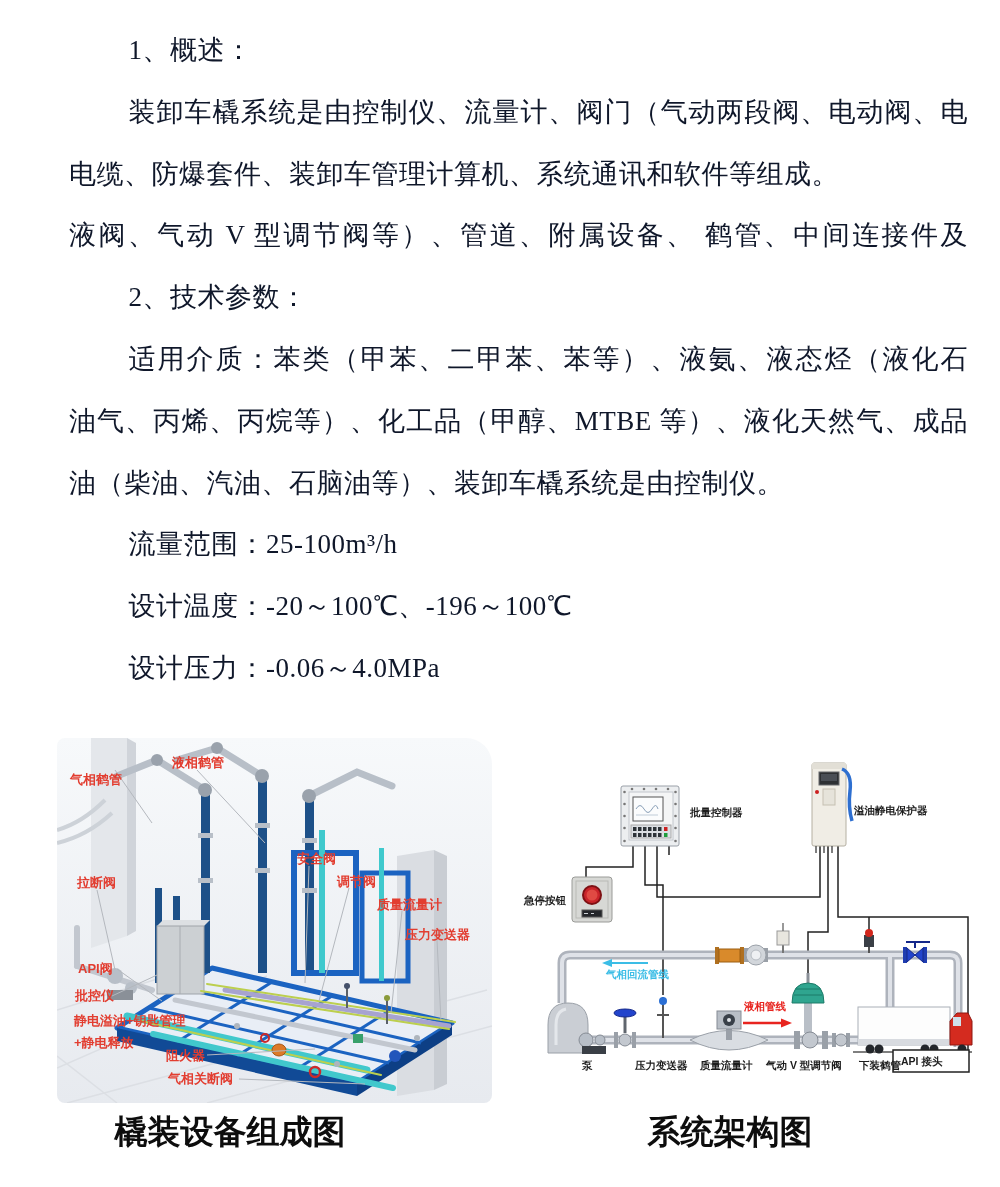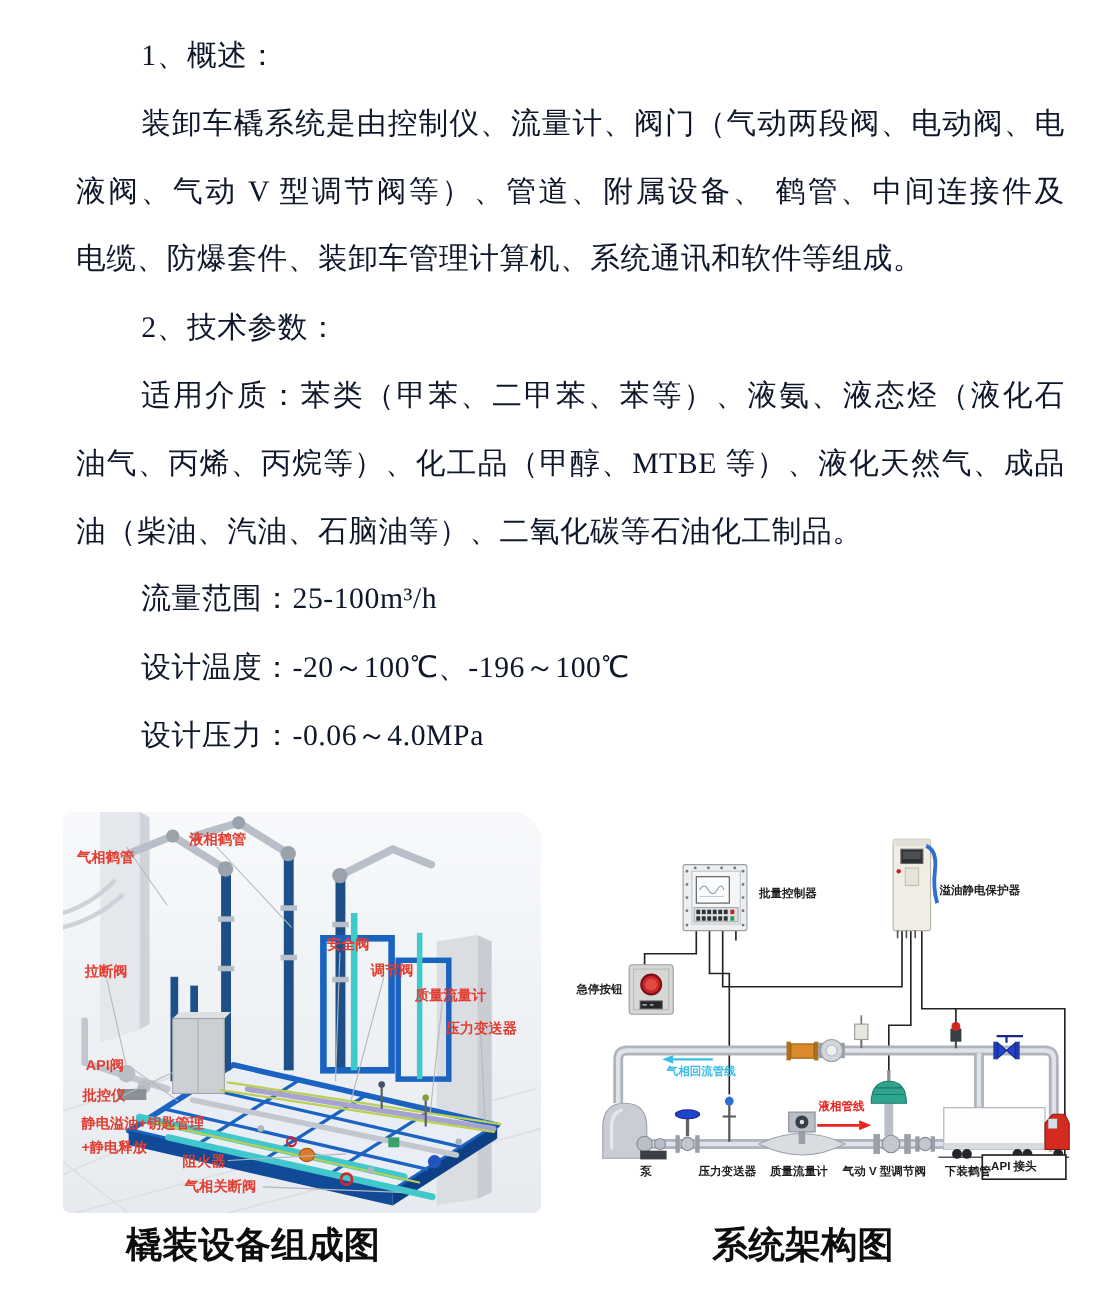--- a/index.html
+++ b/index.html
@@ -37,26 +37,26 @@
   .caption.right { left:530px; width:400px; }
 </style>
 </head>
 <body>
 
 <div class="page">
 
   <div class="doc">
     <div class="line indent">1、概述：</div>
     <div class="line indent fill">装卸车橇系统是由控制仪、流量计、阀门（气动两段阀、电动阀、电</div>
+    <div class="line">电缆、防爆套件、装卸车管理计算机、系统通讯和软件等组成。</div>
     <div class="line fill">液阀、气动 V 型调节阀等）、管道、附属设备、 鹤管、中间连接件及</div>
-    <div class="line">电缆、防爆套件、装卸车管理计算机、系统通讯和软件等组成。</div>
     <div class="line indent">2、技术参数：</div>
     <div class="line indent fill">适用介质：苯类（甲苯、二甲苯、苯等）、液氨、液态烃（液化石</div>
     <div class="line fill">油气、丙烯、丙烷等）、化工品（甲醇、MTBE 等）、液化天然气、成品</div>
-    <div class="line">油（柴油、汽油、石脑油等）、二氧化碳等石油化工制品。</div>
+    <div class="line">油（柴油、汽油、石脑油等）、装卸车橇系统是由控制仪。</div>
     <div class="line indent">流量范围：25-100m³/h</div>
     <div class="line indent">设计温度：-20～100℃、-196～100℃</div>
     <div class="line indent">设计压力：-0.06～4.0MPa</div>
   </div>
 
   <div class="fig-skid">
     <svg width="435" height="365" viewBox="0 0 435 365">
       <defs>
         <linearGradient id="gbg" x1="0" y1="0" x2="0" y2="1">
           <stop offset="0" stop-color="#f7f9fb"></stop>

